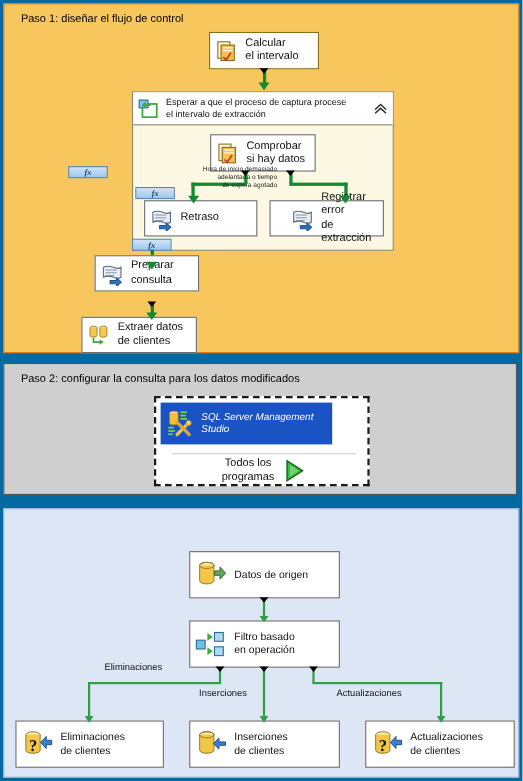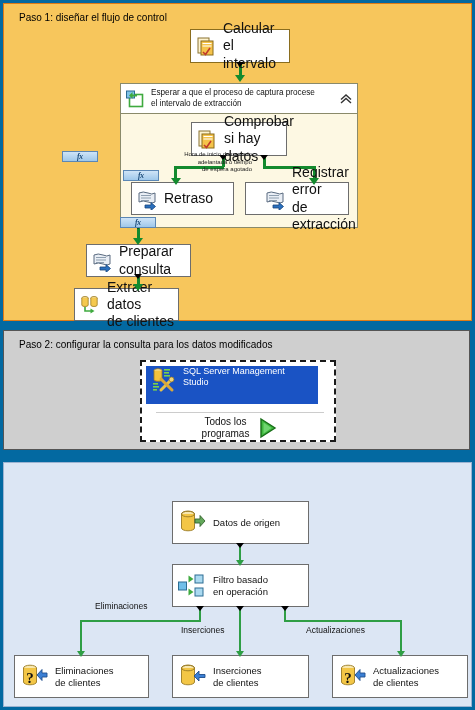--- a/index.html
+++ b/index.html
@@ -48,21 +48,21 @@
   .node {
     position: absolute;
     background: #ffffff;
     border: 1px solid #6d6d6d;
     display: flex;
     align-items: center;
     padding: 0 4px;
     z-index: 5;
   }
   .node .lbl {
-    font-size: 14px;
+    font-size: 10px;
     color: #111;
     line-height: 1.22;
     margin-left: 6px;
     white-space: pre-line;
   }
   .node.amber { border-color: #8a6d1e; }
 
   
   #loop-container {
     position: absolute;
@@ -148,23 +148,23 @@
   }
 
   
   #ssms-card {
     position: absolute;
     left: 140px; top: 360px; width: 196px; height: 82px;
     background: #ffffff;
     border: 2px dashed #1a1a1a;
   }
   #ssms-bar {
-    position: absolute; left: 4px; top: 4px; width: 172px; height: 38px;
+    position: absolute; left: 4px; top: 4px; width: 156px; height: 38px;
     background: #1a53c4;
-    display: flex; align-items: flex-start; padding: 0 4px;
+    display: flex; align-items: center; padding: 0 4px; font-style: italic;
   }
   #ssms-bar .lbl {
     font-size: 9px; color: #ffffff; line-height: 1.25;
     margin-left: 5px; white-space: pre-line;
   }
   #ssms-sep {
     position: absolute; left: 14px; top: 50px; width: 168px; height: 1px;
     background: #cccccc;
   }
   #allprog {
@@ -268,21 +268,21 @@
     <div class="fx" style="left:116px; top:213px;">fx</div>
 
     <div class="note" style="left:158px; top:147px; width:90px;">Hora de inicio demasiado
 adelantada o tiempo
 de espera agotado</div>
 
     <div class="stub" style="left:130px; top:220px;"></div>
     <div class="ln v" style="left:132.5px; top:222px; height:14px;"></div>
     <div class="arr" style="left:129px; top:234px;"></div>
 
-    <div class="node" style="left:82px; top:240px; width:105px; height:33px;">
+    <div class="node" style="left:82px; top:228px; width:95px; height:33px;">
       <svg class="ico" width="22" height="22" viewBox="0 0 22 22">
         <path d="M3 5 q4 -2 9 0 q4 2 7 0 l0 9 q-3 2 -7 0 q-5 -2 -9 0 z" fill="#e9eef5" stroke="#5a6b80" stroke-width="1"></path>
         <path d="M5 7.5 h10 M5 10 h10 M5 12.5 h8" stroke="#8595a8" stroke-width="0.9" fill="none"></path>
         <path d="M9 17 h6 v-2.5 l4.5 4 -4.5 4 v-2.5 h-6 z" fill="#2a6fbd" stroke="#17457c" stroke-width="0.8"></path>
       </svg>
       <span class="lbl">Preparar consulta</span>
     </div>
     <div class="stub" style="left:130px; top:270px;"></div>
     <div class="ln v" style="left:132.5px; top:272px; height:10px;"></div>
     <div class="arr" style="left:129px; top:280px;"></div>

